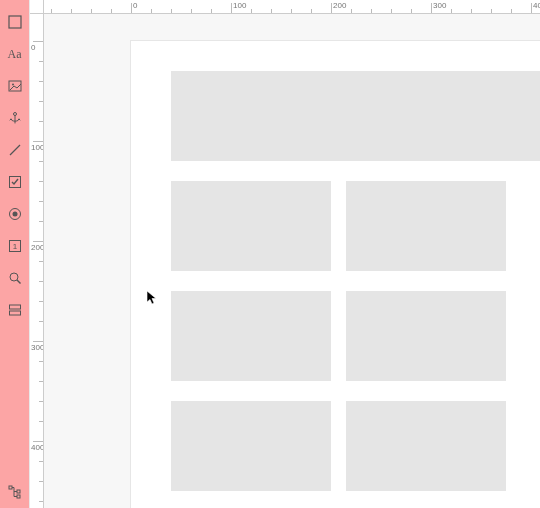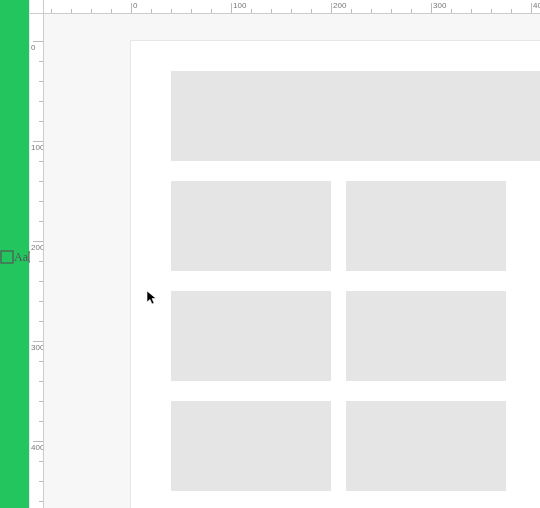--- a/index.html
+++ b/index.html
@@ -1,20 +1,20 @@
 <!DOCTYPE html>
 <html><head>
 <meta charset="utf-8">
 <style>
   * { box-sizing: border-box; margin: 0; padding: 0; }
   html, body { width: 540px; height: 508px; overflow: hidden; font-family: -apple-system, Helvetica, Arial, sans-serif; font-size: 10px; color: #555; background: #fff; }
   .app { position: relative; width: 540px; height: 508px; }
 
   
-  .toolbar { position: absolute; left: 0; top: 0; width: 30px; height: 508px; background: #22c55e; border-right: 1px solid #e8e8e8; display: flex; flex-direction: row; align-items: center; padding-top: 6px; }
+  .toolbar { position: absolute; left: 0; top: 0; width: 30px; height: 508px; background: #fca5a5; border-right: 1px solid #e8e8e8; display: flex; flex-direction: column; align-items: center; padding-top: 6px; }
   .tool { width: 20px; height: 20px; margin: 6px 0; display: flex; align-items: center; justify-content: center; color: #555; cursor: pointer; }
   .tool svg { display: block; }
   .spacer { flex: 1; }
 
   
   .ruler-corner { position: absolute; left: 30px; top: 0; width: 14px; height: 14px; background: #fff; border-right: 1px solid #ccc; border-bottom: 1px solid #ccc; }
   .ruler-h { position: absolute; left: 44px; top: 0; right: 0; height: 14px; background: #fff; border-bottom: 1px solid #ccc; overflow: hidden; }
   .ruler-v { position: absolute; left: 30px; top: 14px; width: 14px; bottom: 0; background: #fff; border-right: 1px solid #ccc; overflow: hidden; }
   .tick-h { position: absolute; bottom: 0; width: 1px; background: #bbb; }
   .tick-v { position: absolute; right: 0; height: 1px; background: #bbb; }

